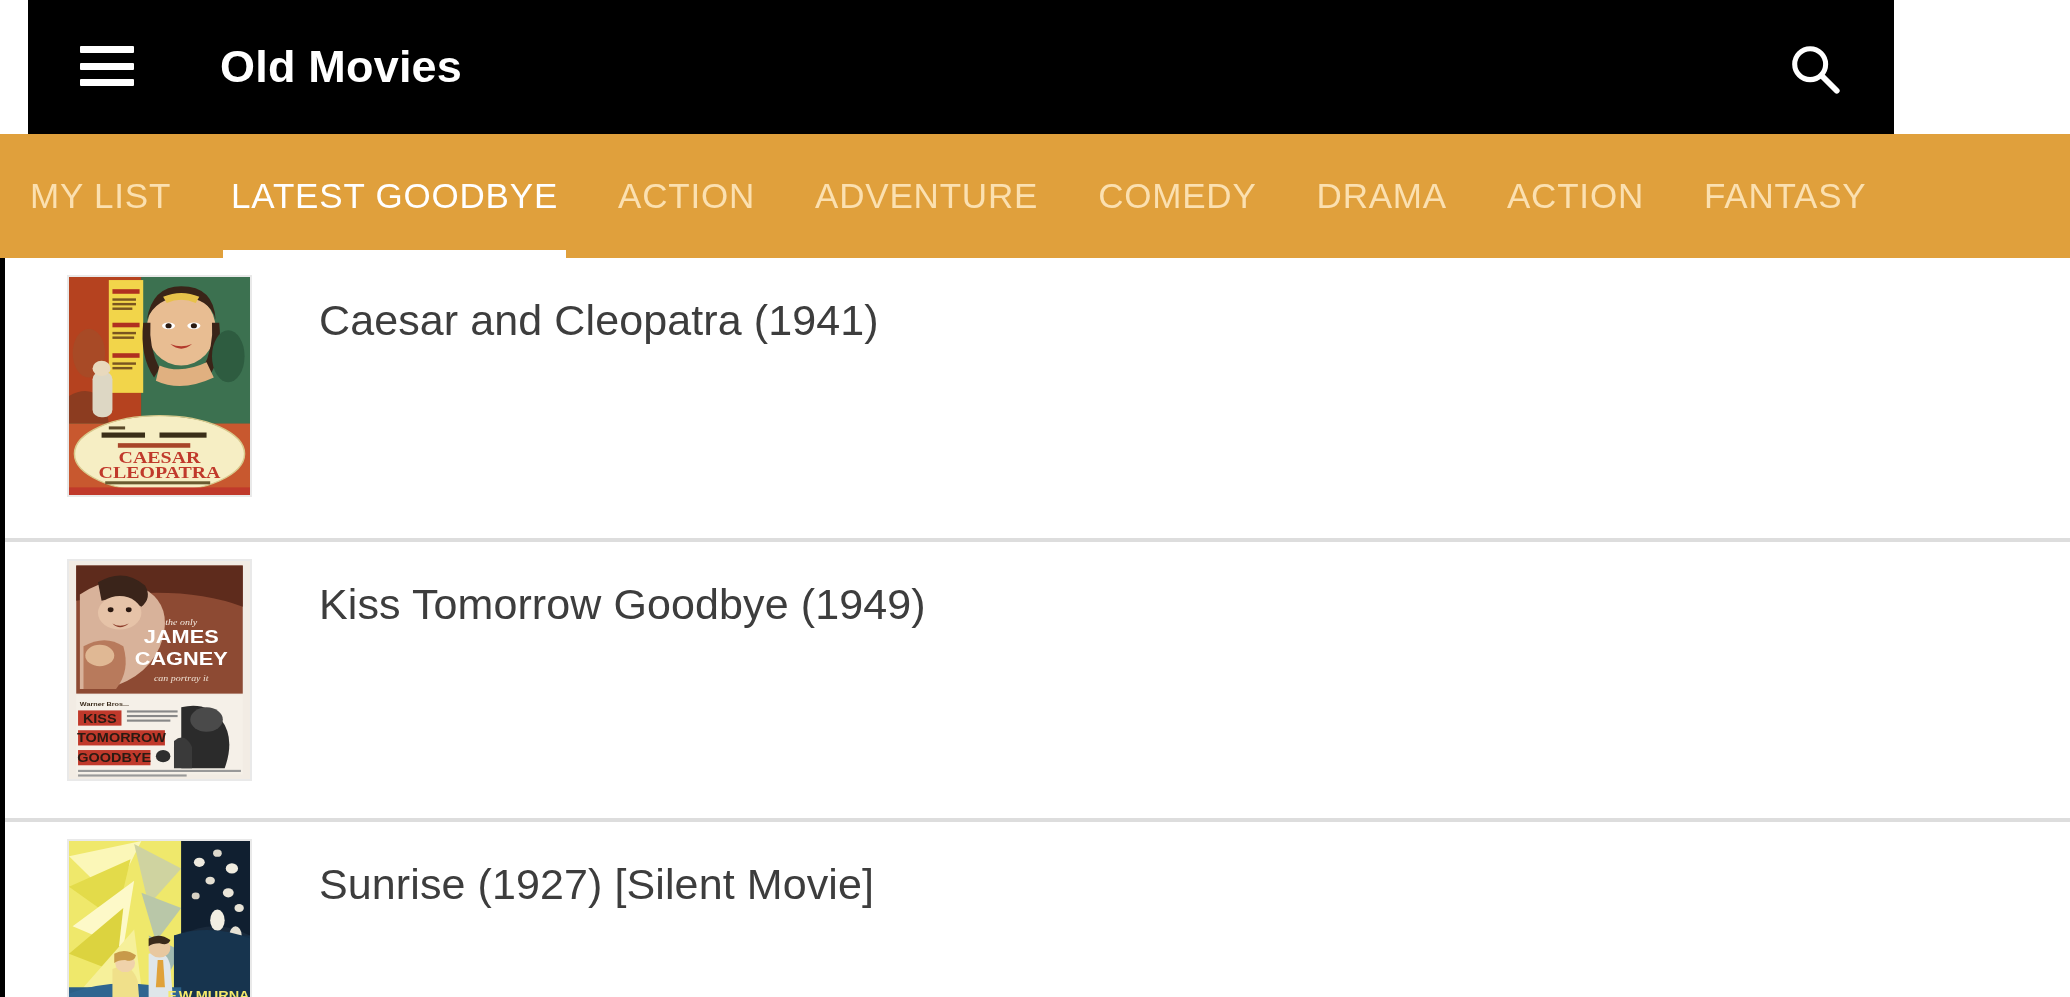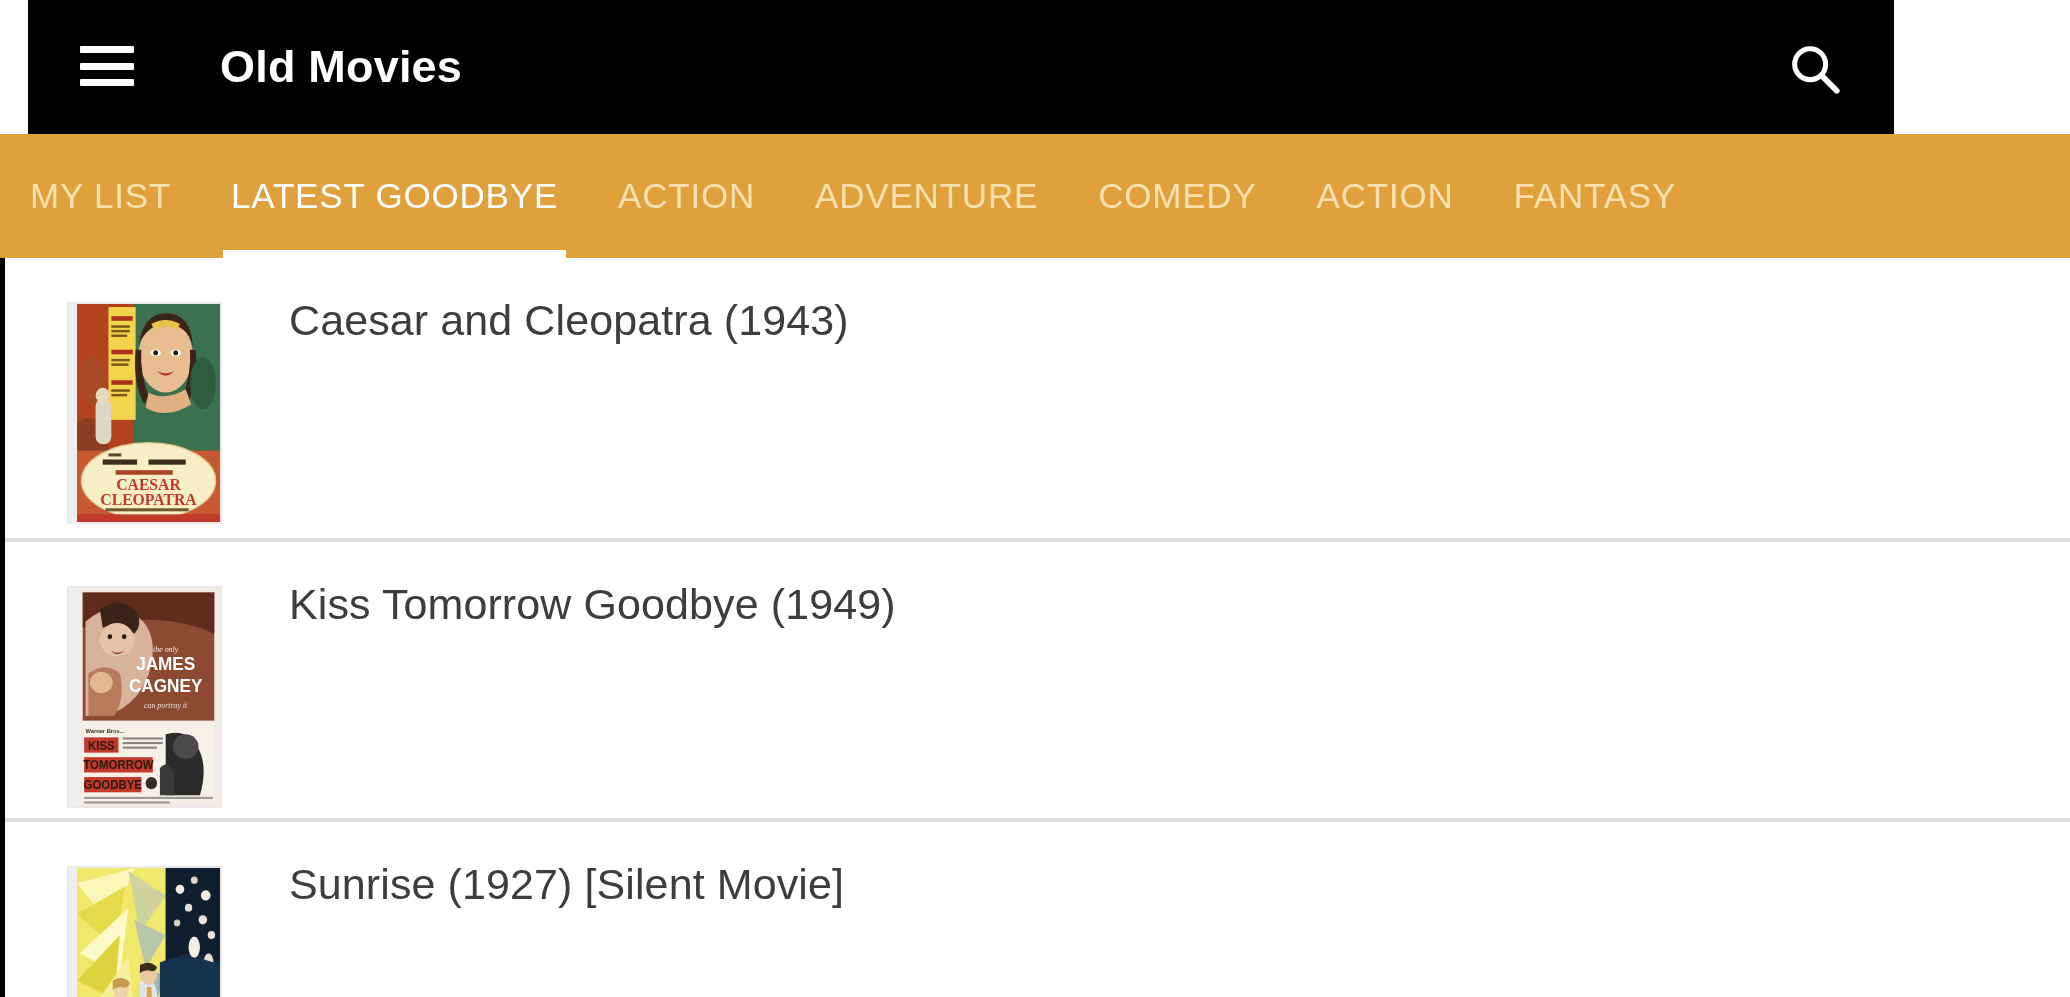--- a/index.html
+++ b/index.html
@@ -83,28 +83,27 @@
     overflow:hidden;
   }
   .row {
     position:relative; width:100%; height:280px;
     background:#ffffff;
     display:flex; align-items:flex-start;
     cursor:pointer;
   }
   .row + .row { border-top:4px solid #dddddd; }
   .poster {
-    margin-left:62px; margin-top:44px;
-    width:155px; height:222px;
+    margin-left:62px; margin-top:17px;
+    width:185px; height:222px;
     border:2px solid #e9e9e9;
     background:#efefef;
     overflow:hidden;
     position:relative;
     flex:0 0 auto;
-    padding-left:8px;
   }
   .poster svg { display:block; width:100%; height:100%; }
   .row-title {
     margin-left:67px; margin-top:38px;
     font-size:43px; color:#3d3d3d; font-weight:400;
     letter-spacing:0.1px; white-space:nowrap;
   }
 </style>
 </head>
 <body>
@@ -141,20 +140,24 @@
       <div class="tab">
         <span>ACTION</span>
 
       </div>
       <div class="tab">
         <span>ADVENTURE</span>
 
       </div>
       <div class="tab">
         <span>COMEDY</span>
+
+      </div>
+      <div class="tab">
+        <span>DRAMA</span>
 
       </div>
       <div class="tab">
         <span>ACTION</span>
 
       </div>
       <div class="tab">
         <span>FANTASY</span>
 
       </div>
@@ -207,21 +210,21 @@
           <rect x="22" y="98" width="9" height="2" fill="#5a4a2a"></rect>
           <rect x="18" y="102" width="24" height="3.4" fill="#3a2e18"></rect>
           <rect x="50" y="102" width="26" height="3.4" fill="#3a2e18"></rect>
           <rect x="27" y="109" width="40" height="3" fill="#a8452a"></rect>
           <text x="50" y="122" font-family="Liberation Serif, serif" font-size="11" font-weight="bold" fill="#c0392b" text-anchor="middle">CAESAR</text>
           <text x="50" y="132" font-family="Liberation Serif, serif" font-size="11" font-weight="bold" fill="#c0392b" text-anchor="middle">CLEOPATRA</text>
           <rect x="20" y="134" width="58" height="2" fill="#6a5a30"></rect>
           <rect x="0" y="138" width="100" height="5" fill="#c0392b"></rect>
         </svg>
       </div>
-      <div class="row-title">Caesar and Cleopatra (1943)</div>
+      <div class="row-title">Caesar and Cleopatra (1941)</div>
     </div>
 
     <div class="row">
       <div class="poster">
         <svg viewBox="0 0 100 143" preserveAspectRatio="none" aria-hidden="true">
           <rect x="0" y="0" width="100" height="143" fill="#f2ece4"></rect>
           <rect x="4" y="3" width="92" height="84" fill="#8d4a33"></rect>
           <path d="M4 3 H96 V30 Q60 14 4 26 Z" fill="#5e2b1c"></path>
           <path d="M6 22 Q26 6 44 20 Q56 30 52 50 Q46 76 20 84 L6 84 Z" fill="#d8b29a"></path>
           <path d="M16 14 Q30 4 42 16 Q46 24 40 30 Q30 22 18 26 Z" fill="#3a241a"></path>

